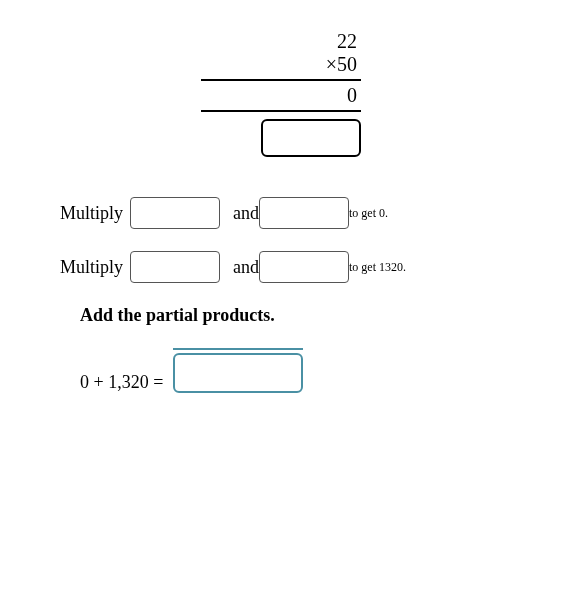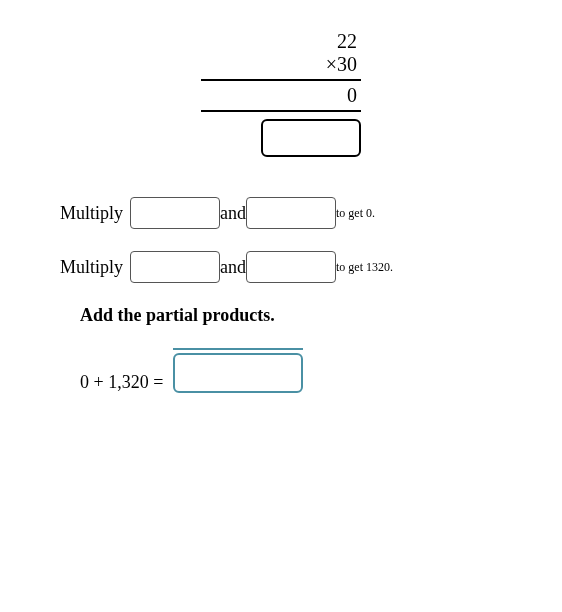--- a/index.html
+++ b/index.html
@@ -76,20 +76,21 @@
     .input-box {
       width: 90px;
       height: 32px;
       border: 1.5px solid #555;
       border-radius: 4px;
       background: #fff;
     }
 
     .instruction-row .connector {
       font-size: 18px;
+      margin-left: 13px;
     }
 
     .instruction-row .result-text {
       font-size: 12px;
     }
 
     .bold-instruction {
       font-weight: bold;
       font-size: 18px;
       margin-top: 4px;
@@ -118,21 +119,21 @@
       border: none;
       border-top: 2px solid #4a90a4;
       margin-bottom: 3px;
     }
   </style>
 </head>
 <body>
 
 <div class="multiplication-area">
   <div class="number-line">22</div>
-  <div class="number-line">×30</div>
+  <div class="number-line">×50</div>
   <hr class="divider">
   <div class="partial-result">0</div>
   <hr class="divider">
   <input class="answer-box" type="text" style="">
 </div>
 
 <div class="instructions-area">
 
   <div class="instruction-row">
     <span class="label">Multiply</span>

